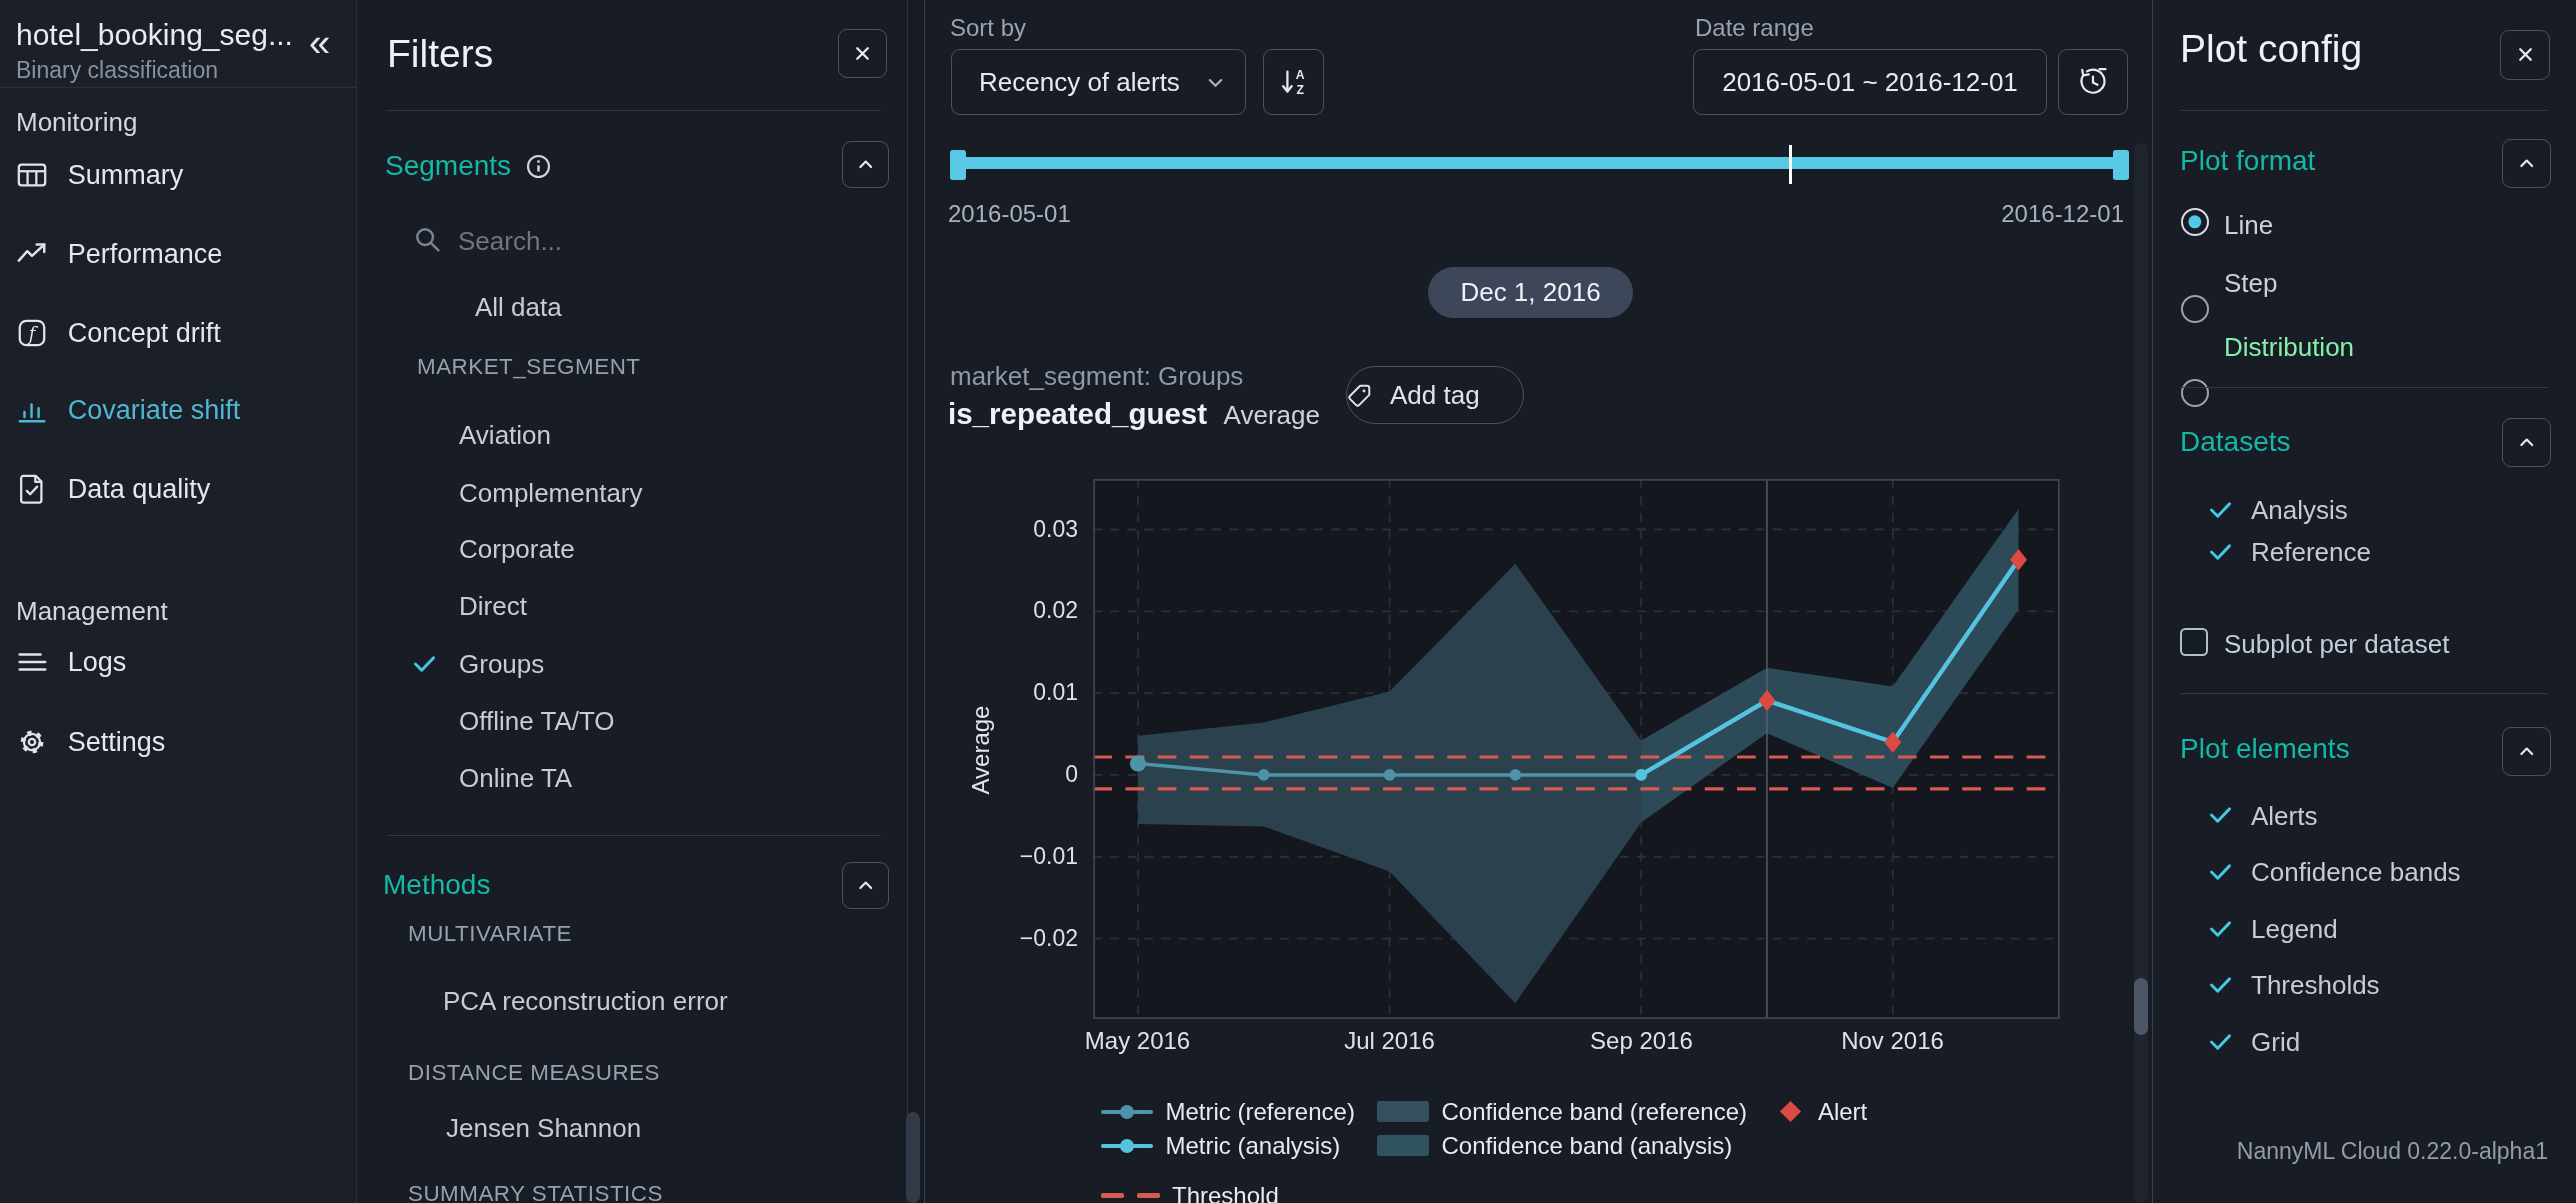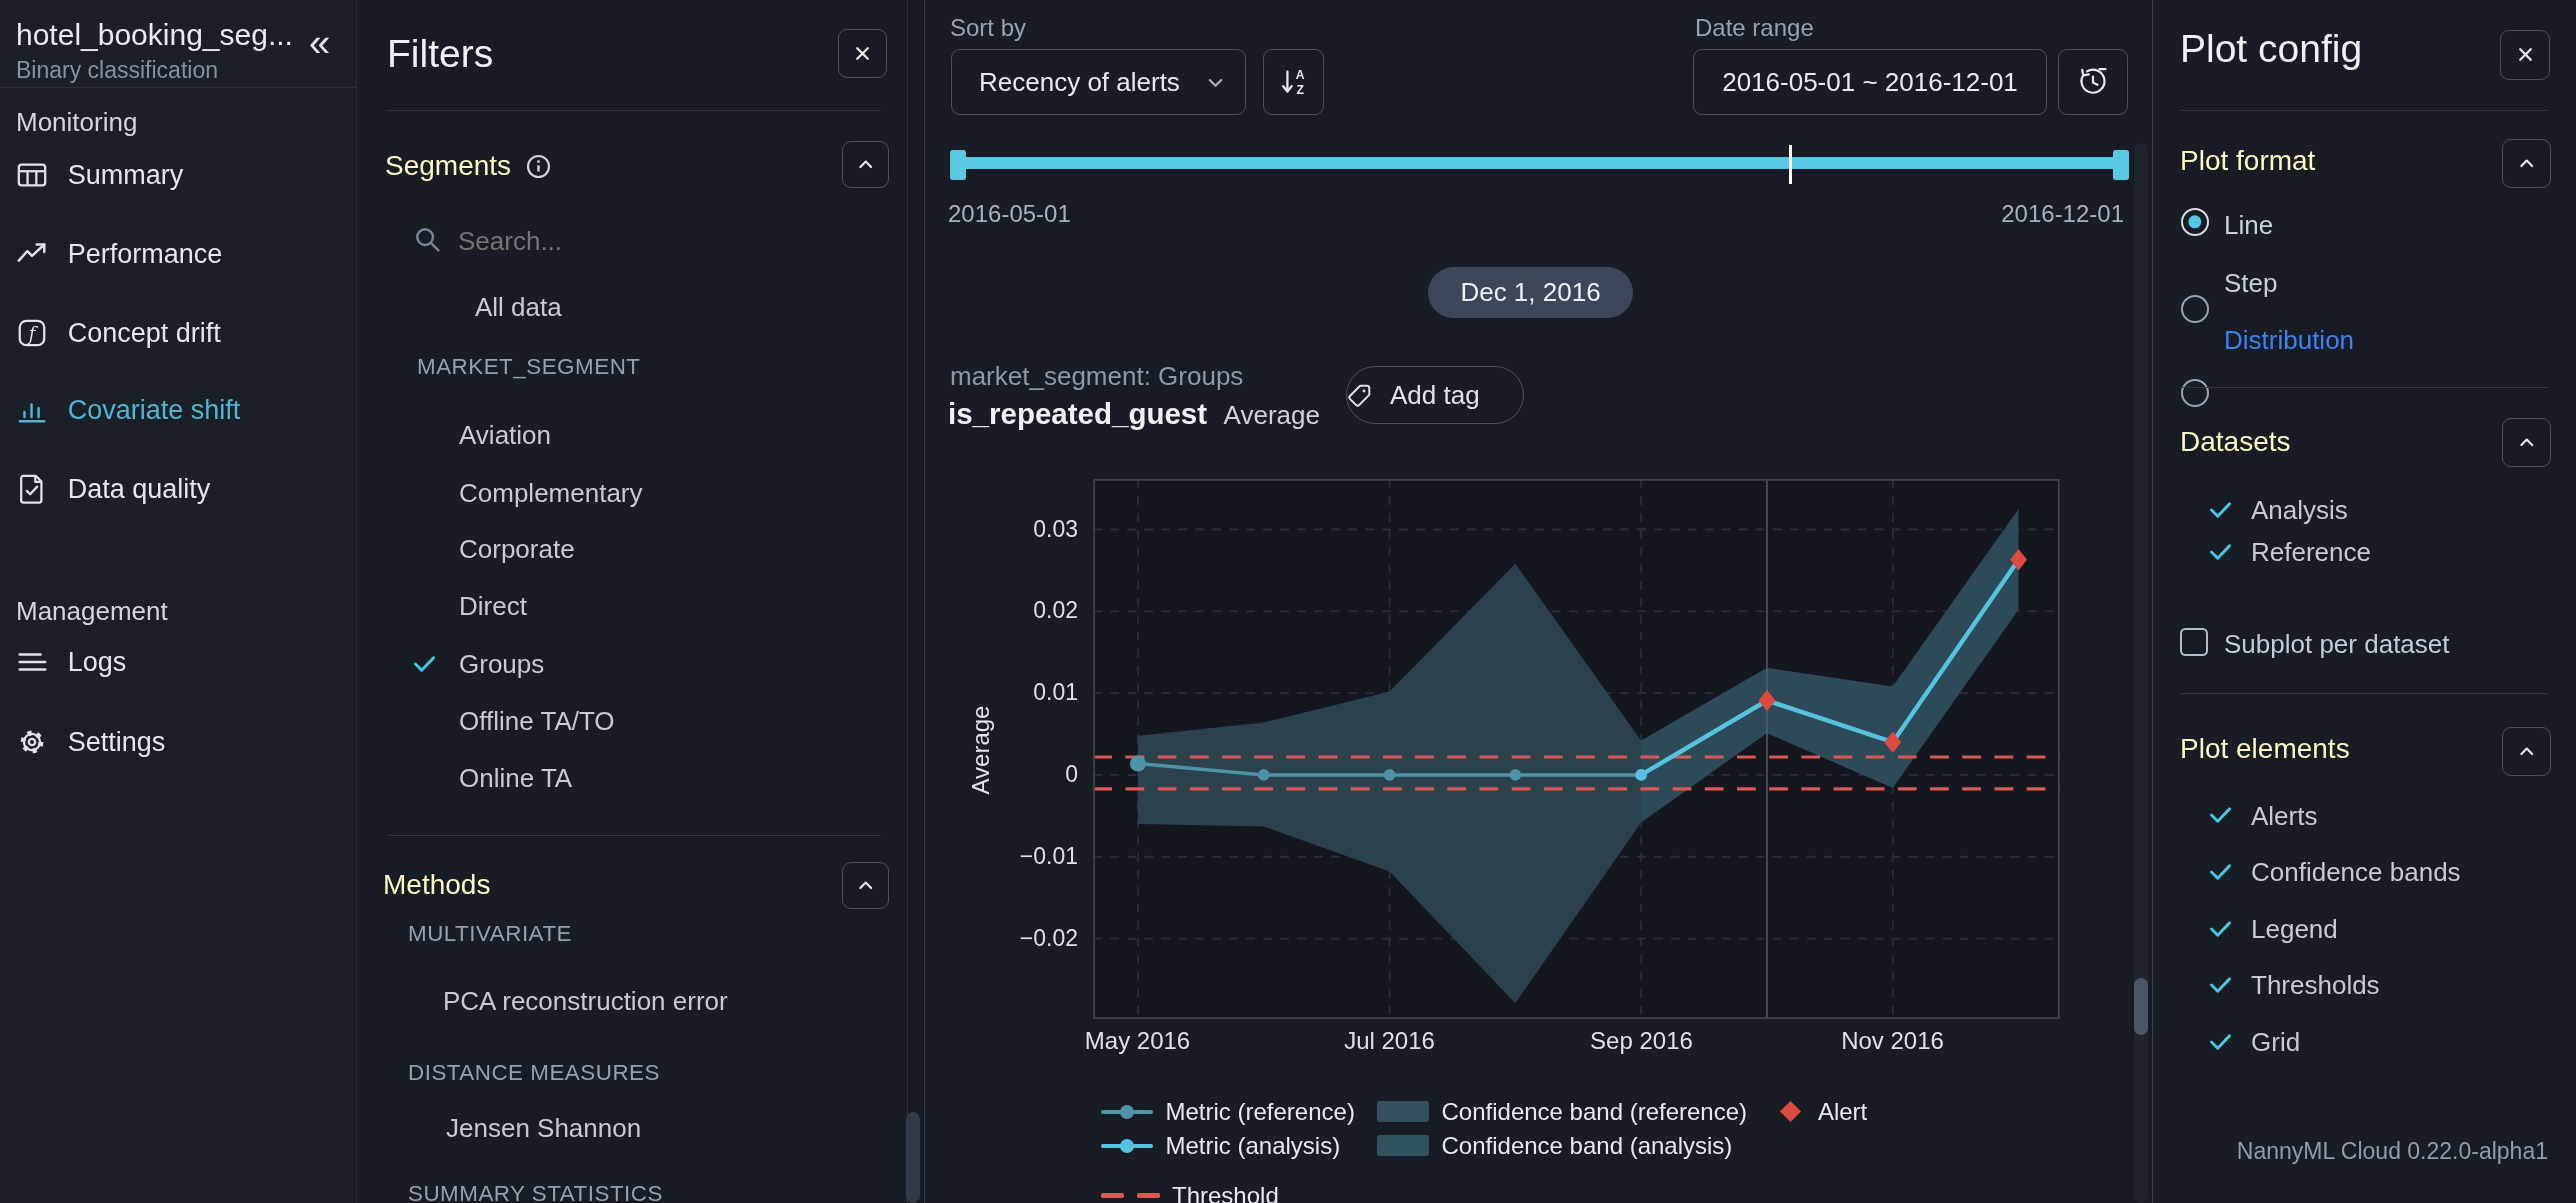--- a/index.html
+++ b/index.html
@@ -8,21 +8,21 @@
   .abs{position:absolute;}
   
   .sidebar{left:0;top:0;width:356px;height:1203px;background:#1b1f28;border-right:1.8px solid #2a2f39;}
   .filters-panel{left:358px;top:0;width:549px;height:1203px;background:#181c24;border-right:0.9px solid #2e3440;}
   .panel-gap{left:908px;top:0;width:16px;height:1203px;background:#161a21;}
   .main{left:924px;top:0;width:1228px;height:1203px;background:#181c24;border-left:0.9px solid #3a4150;}
   .rpanel{left:2152px;top:0;width:424px;height:1203px;background:#181c24;border-left:0.9px solid #3a4150;}
   .divline{height:0.9px;background:#333a46;}
   
   .h1{font-size:39px;font-weight:500;color:#eef1f6;}
-  .h2{font-size:28px;font-weight:500;color:#fef9c3;}
+  .h2{font-size:28px;font-weight:500;color:#14b8a6;}
   .caps{font-size:22.4px;color:#95a0b0;letter-spacing:0.5px;}
   .item{font-size:26px;color:#c5ccd6;}
   .navlbl{font-size:26px;color:#d2d7df;}
   .navitem{font-size:27px;color:#e4e8ee;display:flex;align-items:center;gap:19.7px;cursor:pointer;}
   .navitem.active{color:#4fb7d2;}
   .minor{font-size:24px;color:#98a2b2;}
   .ctl-text{font-size:26px;color:#e7eaef;}
   
   .ghost-btn{border:1.8px solid #4b5363;border-radius:9px;background:transparent;display:flex;
              align-items:center;justify-content:center;cursor:pointer;}
@@ -384,21 +384,21 @@
         <polyline points="6,14.5 12,8.5 18,14.5"></polyline>
         </svg>
       </span>
   </div>
 
   <div class="abs radio sel" style="left:2181px;top:208px;"></div>
   <div class="abs item" style="left:2224px;top:210px;color:#c9d1db;">Line</div>
   <div class="abs radio" style="left:2181px;top:267px;"></div>
   <div class="abs item" style="left:2224px;top:268px;color:#c9d1db;">Step</div>
   <div class="abs radio" style="left:2181px;top:323px;"></div>
-  <div class="abs item" style="left:2224px;top:325px;color:#3b82f6;">Distribution</div>
+  <div class="abs item" style="left:2224px;top:332px;color:#86efac;">Distribution</div>
 
   <div class="abs divline" style="left:2180px;top:387px;width:368px;"></div>
   <div class="abs h2" style="left:2180px;top:426px;">Datasets</div>
   <div class="abs ghost-btn" style="left:2502px;top:418px;width:47px;height:47px;">
     <span>
       <svg class="icon" width="21.5" height="21.5" viewBox="0 0 24 24" fill="none" stroke="#e7eaef" stroke-width="2.4" stroke-linecap="round" stroke-linejoin="round">
         <polyline points="6,14.5 12,8.5 18,14.5"></polyline>
         </svg>
       </span>
   </div>

